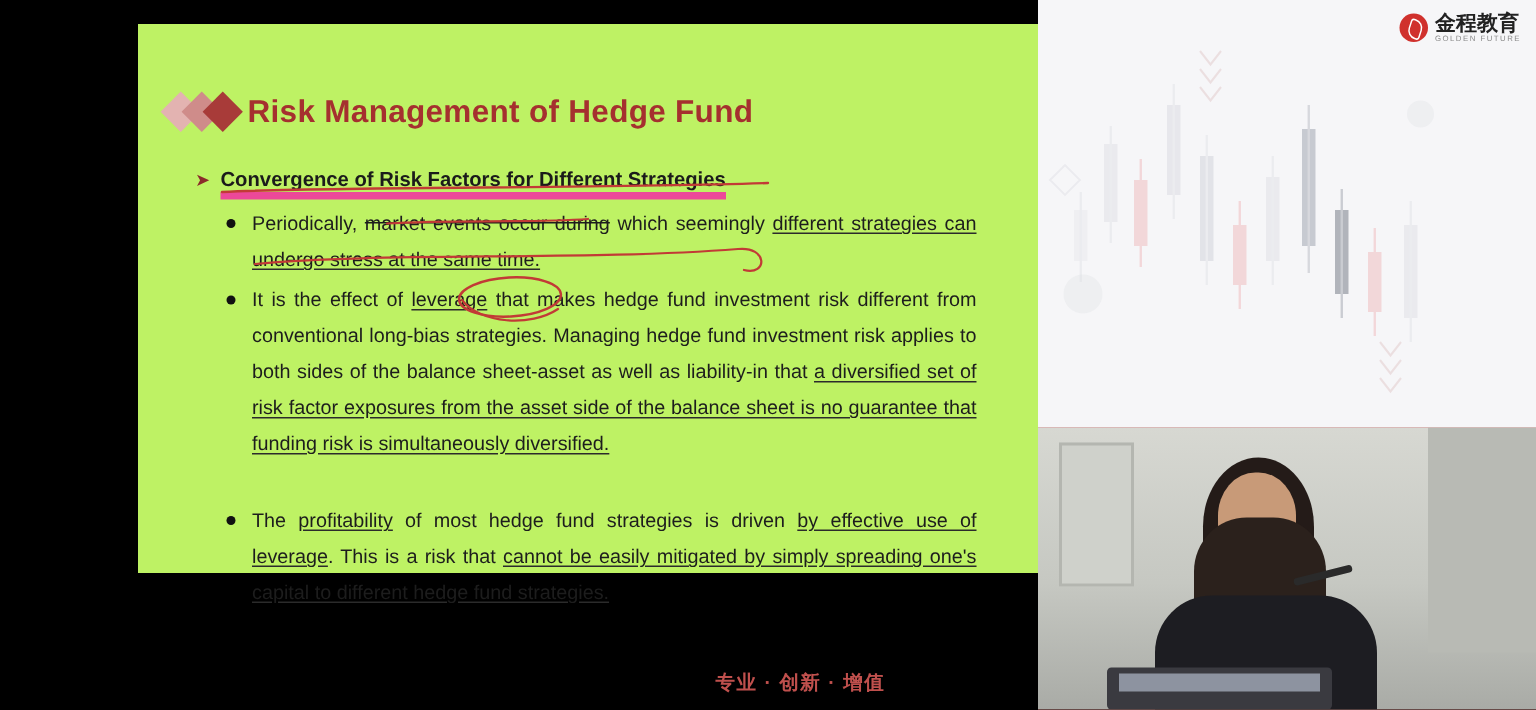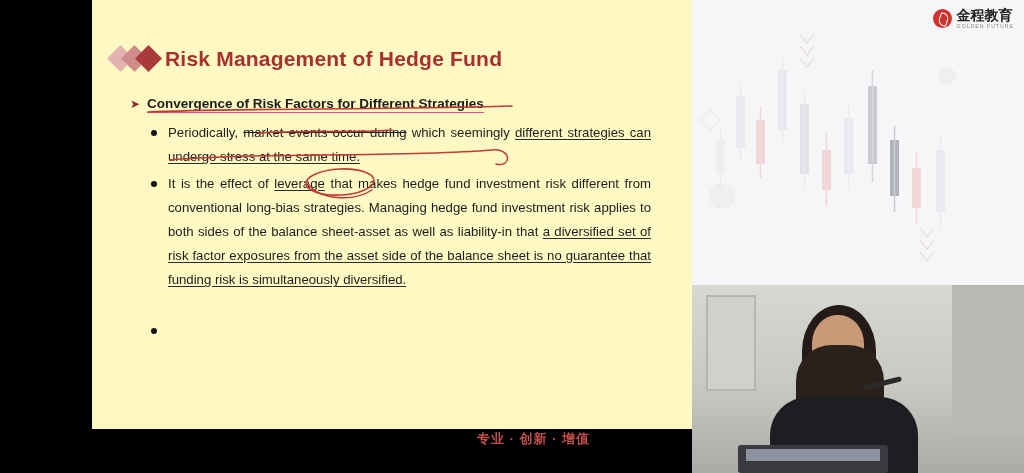--- a/index.html
+++ b/index.html
@@ -16,24 +16,24 @@
   #stage {
     position: relative;
     width: 1024px;
     height: 473px;
     background: #000;
   }
   
   #slide {
     position: absolute;
     left: 92px;
-    top: 0;
+    top: 16px;
     width: 600px;
-    height: 429px;
-    background: #fef9c3;
+    height: 366px;
+    background: #bef264;
   }
   #slide-inner {
     position: absolute;
     left: 0; top: 0;
     width: 600px; height: 473px;
   }
   .diamonds {
     position: absolute;
     left: 19px;
     top: 46px;
@@ -72,21 +72,21 @@
     white-space: nowrap;
   }
   .arrow-marker {
     position: absolute;
     left: 38px;
     top: 97px;
     font-size: 12px;
     color: #8b2b2a;
   }
   .sub-head .uline {
-    border-bottom: 1px solid #ec4899;
+    border-bottom: 5px solid #ec4899;
     padding-bottom: 1px;
   }
 
   .bullet-dot {
     position: absolute;
     width: 6px;
     height: 6px;
     border-radius: 50%;
     background: #111;
   }
@@ -307,20 +307,23 @@
       <div class="para" id="p1">
         Periodically, <span style="text-decoration:line-through; text-decoration-color:#1d1d1d;">market events occur during</span> which seemingly <span class="u">different strategies can undergo stress at the same time.</span>
       </div>
 
       <div class="bullet-dot" style="left:59px; top:181px;"></div>
       <div class="para" id="p2">
         It is the effect of <span class="u">leverage</span> that makes hedge fund investment risk different from conventional long-bias strategies. Managing hedge fund investment risk applies to both sides of the balance sheet-asset as well as liability-in that <span class="u">a diversified set of risk factor exposures from the asset side of the balance sheet is no guarantee that funding risk is simultaneously diversified.</span>
       </div>
 
       <div class="bullet-dot" style="left:59px; top:328px;"></div>
+      <div class="para" id="p3">
+        The <span class="u">profitability</span> of most hedge fund strategies is driven <span class="u">by effective use of leverage</span>. This is a risk that <span class="u">cannot be easily mitigated by simply spreading one's capital to different hedge fund strategies.</span>
+      </div>
 
       <div id="slide-footer-cn">专业 · 创新 · 增值</div>
 
       <svg class="ink" width="600" height="473" viewBox="0 0 600 473" style="left:0;top:0;">
 
         <path d="M56,112 C140,108 300,110 420,106" stroke="#c23a36" stroke-width="1.6" fill="none" stroke-linecap="round"></path>
 
         <path d="M166,133 C210,130 260,133 300,130" stroke="#c23a36" stroke-width="1.5" fill="none" stroke-linecap="round"></path>
 
         <path d="M78,160 C160,152 300,158 400,150 C420,148 420,168 404,164" stroke="#c23a36" stroke-width="1.5" fill="none" stroke-linecap="round"></path>

